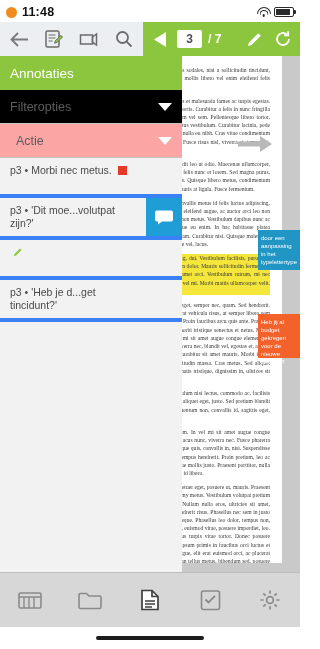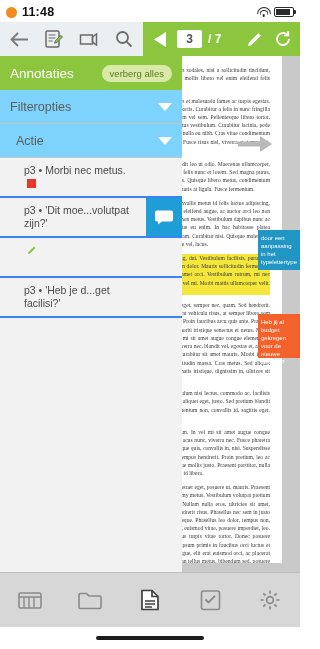--- a/index.html
+++ b/index.html
@@ -222,46 +222,46 @@
     margin-left: auto;
     background: #d8e9a8;
     color: #5e7a24;
     font-size: 9.5px;
     border-radius: 9px;
     padding: 3px 8px;
     white-space: nowrap;
   }
   .panel-row {
     height: 34px;
-    background: #7dd3fc;
+    background: #000000;
     border-bottom: 1px solid #c4c4c4;
     display: flex;
     align-items: center;
     padding: 0 10px;
     box-sizing: border-box;
     color: #5d5d5d;
     font-size: 12.5px;
   }
-  .panel-row.alt { background: #7dd3fc; padding-left: 16px; }
+  .panel-row.alt { background: #fca5a5; padding-left: 16px; }
   .caret {
     margin-left: auto;
     width: 0; height: 0;
     border-left: 7px solid transparent;
     border-right: 7px solid transparent;
     border-top: 8px solid #ffffff;
   }
 
   .ann-list {
     background: #f2f2f2;
   }
   .ann {
     position: relative;
     min-height: 40px;
-    border-bottom: 2px solid #3b82f6;
-    padding: 6px 10px 6px 24px;
+    border-bottom: 4px solid #3b82f6;
+    padding: 6px 10px 6px 10px;
     box-sizing: border-box;
   }
   .ann-title {
     font-size: 10.5px;
     color: #4a4a4a;
     line-height: 13px;
     padding-right: 36px;
   }
   .ann-sub {
     font-size: 8px;
@@ -451,21 +451,20 @@
         </svg>
       </div>
     </div>
     <div class="callout c1">door een aanpassing in het typelettertype</div>
     <div class="callout c2">Heb jij al budget gekregen voor de nieuwe website?</div>
   </div>
 
   <div class="panel">
     <div class="panel-head">
       <span class="panel-title">Annotaties</span>
-      <span class="pill">verberg alles</span>
     </div>
 
     <div class="panel-row">
       <span>Filteropties</span>
       <span class="caret"></span>
     </div>
     <div class="panel-row alt">
       <span>Actie</span>
       <span class="caret"></span>
     </div>
@@ -493,21 +492,21 @@
           <span class="pen">
             <svg width="10" height="10" viewBox="0 0 10 10">
                 <path d="M0.8 9.2 L1.5 7 L7 1.5 L8.5 3 L3 8.5 Z" fill="#8cc63e"></path>
               </svg>
           </span>
         </div>
         <div class="ann-sub"></div>
       </div>
 
       <div class="ann">
-        <div class="ann-title">p3 • 'Heb je d...get facilisi?'</div>
+        <div class="ann-title">p3 • 'Heb je d...get tincidunt?'</div>
         <div class="ann-thumb thumb-photo">
           <span class="body"></span>
           <span class="hair"></span>
           <span class="face"></span>
         </div>
       </div>
 
     </div>
   </div>
 

